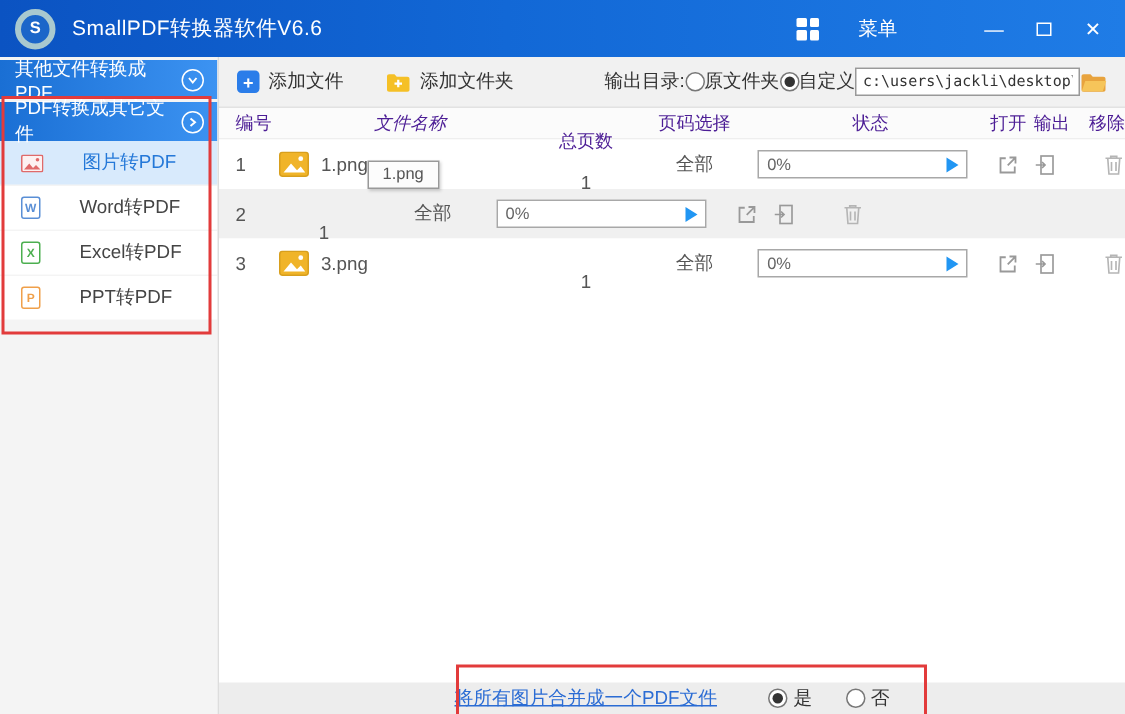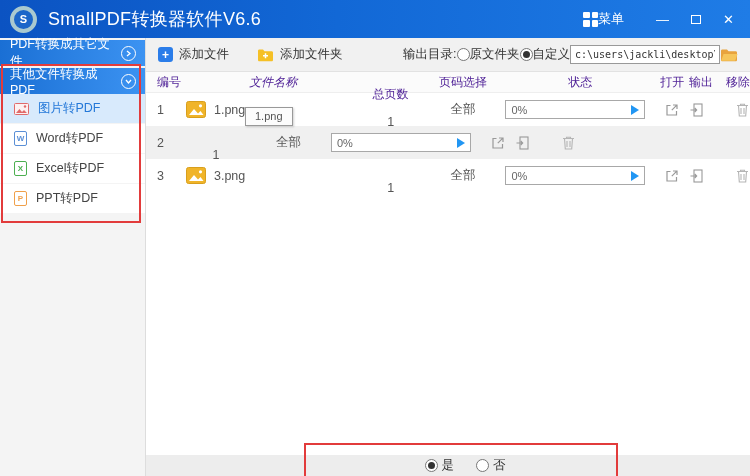--- a/index.html
+++ b/index.html
@@ -7,39 +7,39 @@
   body { font-family:"Liberation Sans",sans-serif; background:#fff; }
   .window { position:relative; width:750px; height:476px; overflow:hidden; background:#fff; }
 
   
   .titlebar { position:absolute; top:0; left:0; right:0; height:38px;
     background:linear-gradient(90deg,#0b53c2 0%,#1268d6 45%,#1f7ce6 100%);
     display:flex; align-items:center; padding:0 10px; }
   .logo { width:27px; height:27px; border-radius:50%; border:4px solid #a9c9cf;
     background:#1b66c9; color:#fff; display:flex; align-items:center; justify-content:center;
     font-size:11px; font-weight:bold; flex:0 0 auto; }
-  .app-title { color:#fff; font-size:18px; margin-left:11px; letter-spacing:.3px; }
-  .tb-right { margin-left:auto; display:flex; align-items:center; gap:6px; }
+  .app-title { color:#fff; font-size:14px; margin-left:11px; letter-spacing:.3px; }
+  .tb-right { margin-left:auto; display:flex; align-items:center; gap:32px; }
   .menu-grid { width:15px; height:15px; display:grid; grid-template-columns:1fr 1fr; gap:2px; }
   .menu-grid span { background:#fff; border-radius:1px; }
   .menu-label { color:#fff; font-size:13px; margin-left:-6px; }
   .win-btns { display:flex; align-items:center; gap:22px; margin-left:26px; margin-right:6px; }
   .win-btn { color:#fff; font-size:13px; line-height:1; cursor:pointer; }
   .max-sq { width:10px; height:9px; border:1.5px solid #fff; display:inline-block; }
 
   
   .sidebar { position:absolute; top:38px; left:0; width:145px; bottom:0; background:#f4f4f4; }
   .side-header { height:26px; margin-top:2px;
     background:linear-gradient(90deg,#1a6fd4,#3c93f2);
     color:#fff; font-size:12.5px; display:flex; align-items:center;
     justify-content:space-between; padding:0 9px 0 10px; cursor:pointer; }
   .circ-chev { width:15px; height:15px; border:1px solid #fff; border-radius:50%;
     display:flex; align-items:center; justify-content:center; flex:0 0 auto; }
   .side-item { height:29px; background:#fff; display:flex; align-items:center;
-    padding-left:14px; gap:9px; font-size:12.5px; color:#444; margin-bottom:1px; cursor:pointer; }
+    padding-left:14px; gap:26px; font-size:12.5px; color:#444; margin-bottom:1px; cursor:pointer; }
   .side-item.selected { background:#d8eafc; color:#2478d8; }
   .doc-icon { width:13px; height:15px; border-radius:2px; font-size:8px; font-weight:bold;
     display:flex; align-items:center; justify-content:center; flex:0 0 auto; background:#fff; }
   .di-word  { border:1px solid #5a8fd6; color:#5a8fd6; }
   .di-excel { border:1px solid #4caf50; color:#4caf50; }
   .di-ppt   { border:1px solid #f0a04a; color:#f0a04a; }
   .red-box-sidebar { position:absolute; left:1px; top:26px; width:140px; height:159px;
     border:2px solid #e23b3b; pointer-events:none; z-index:5; }
 
   
@@ -110,33 +110,33 @@
       <span class="win-btns">
         <span class="win-btn">—</span>
         <span class="win-btn"><span class="max-sq"></span></span>
         <span class="win-btn">✕</span>
       </span>
     </div>
   </div>
 
   <div class="sidebar">
     <div class="side-header">
+      <span>其他文件转换成PDF</span>
+      <span class="circ-chev">
+        <svg width="7" height="7" viewBox="0 0 7 7">
+            <path d="M1 2l2.5 3L6 2" fill="none" stroke="#fff" stroke-width="1.3"></path>
+          </svg>
+      </span>
+    </div>
+
+    <div class="side-header">
       <span>PDF转换成其它文件</span>
       <span class="circ-chev">
         <svg width="7" height="7" viewBox="0 0 7 7">
             <path d="M2 1l3 2.5L2 6" fill="none" stroke="#fff" stroke-width="1.3"></path>
-          </svg>
-      </span>
-    </div>
-
-    <div class="side-header">
-      <span>其他文件转换成PDF</span>
-      <span class="circ-chev">
-        <svg width="7" height="7" viewBox="0 0 7 7">
-            <path d="M1 2l2.5 3L6 2" fill="none" stroke="#fff" stroke-width="1.3"></path>
           </svg>
       </span>
     </div>
 
     <div class="side-item selected">
       <svg class="pic-ic" width="15" height="12" viewBox="0 0 15 12">
         <rect x="0.5" y="0.5" width="14" height="11" rx="1" fill="#fdf1f1" stroke="#e06a6a"></rect>
         <path d="M2 10l3.5-4 2.5 3 2-2 3 3z" fill="#e06a6a"></path>
         <circle cx="11" cy="3.5" r="1.2" fill="#e06a6a"></circle>
       </svg>
@@ -302,20 +302,21 @@
       <div class="c-rem">
         <svg class="act-ic" width="15" height="16" viewBox="0 0 15 16">
           <path d="M2 3.5h11M5.5 3.5v-1.3h4v1.3M3.5 3.5l.8 10.5h6.4l.8-10.5M6 6v6M9 6v6" fill="none" stroke="#b5b5b5" stroke-width="1.1"></path>
         </svg>
       </div>
     </div>
 
     <div class="tooltip">1.png</div>
 
     <div class="footer">
+      <span class="merge-label">将所有图片合并成一个PDF文件</span>
       <span class="f-gap30"></span>
       <span class="radio-lab">
         <span class="radio checked"></span>
         <span>是</span>
       </span>
       <span class="f-gap18"></span>
       <span class="radio-lab">
         <span class="radio"></span>
         <span>否</span>
       </span>

